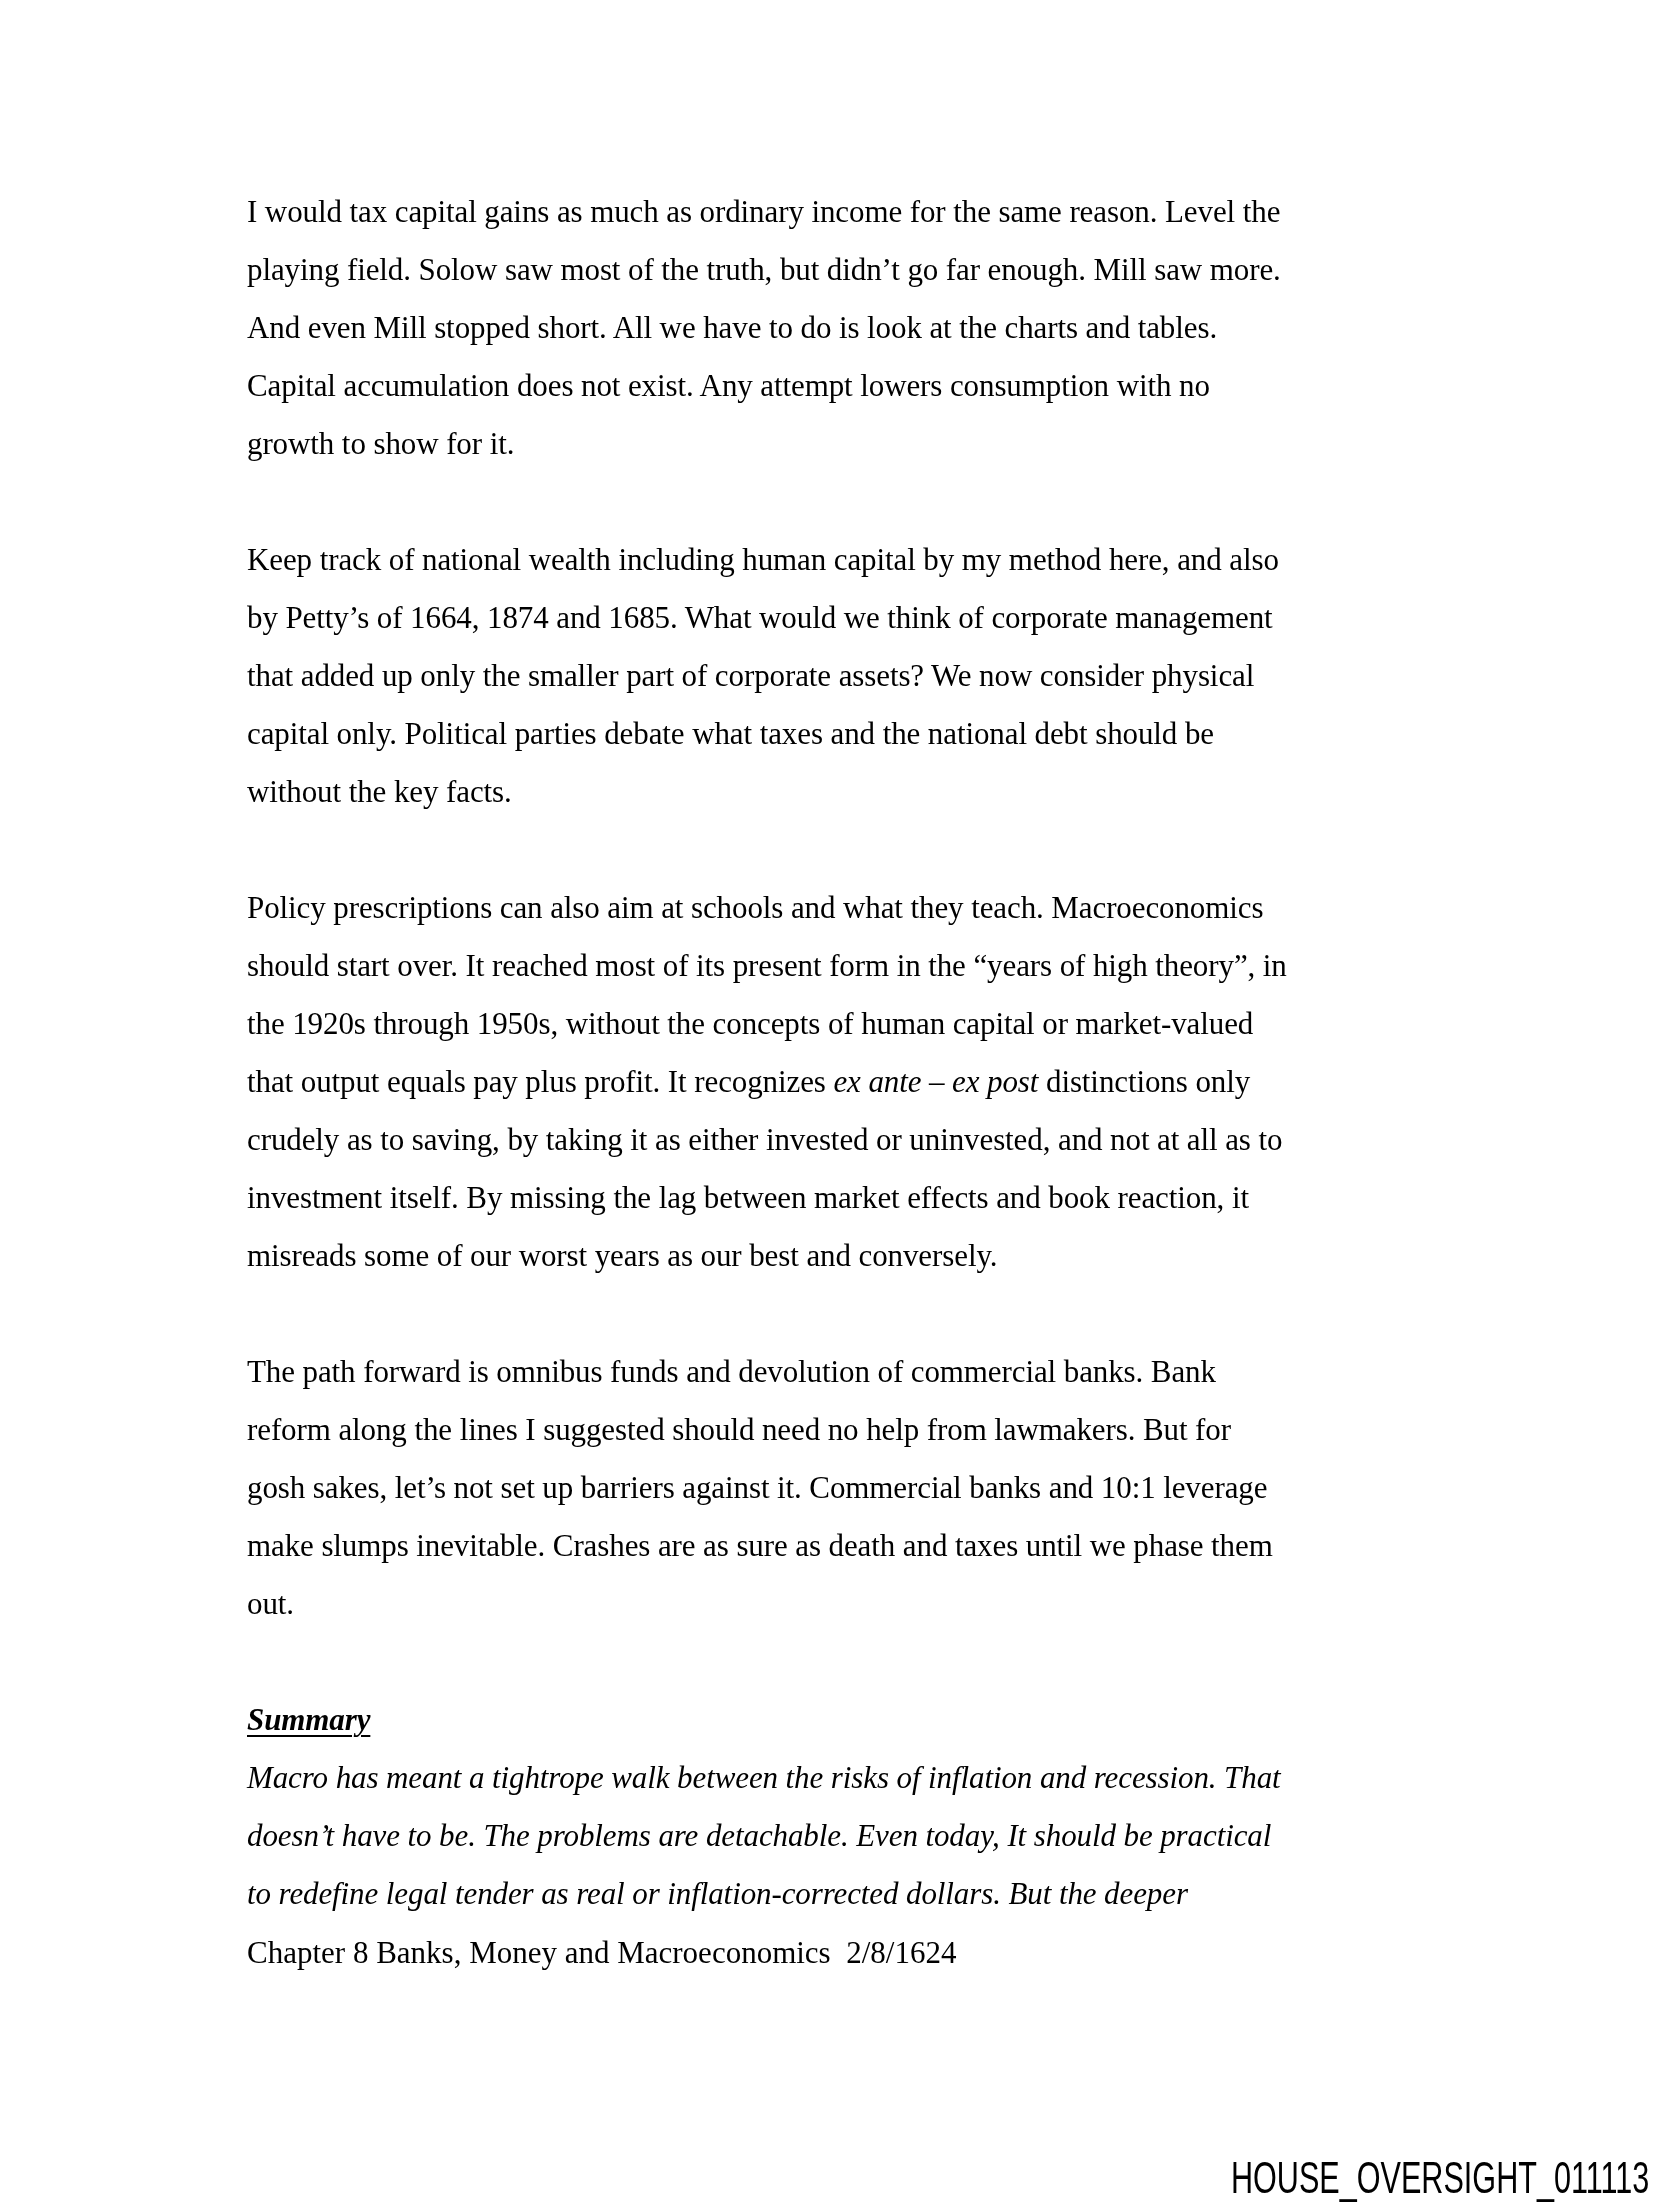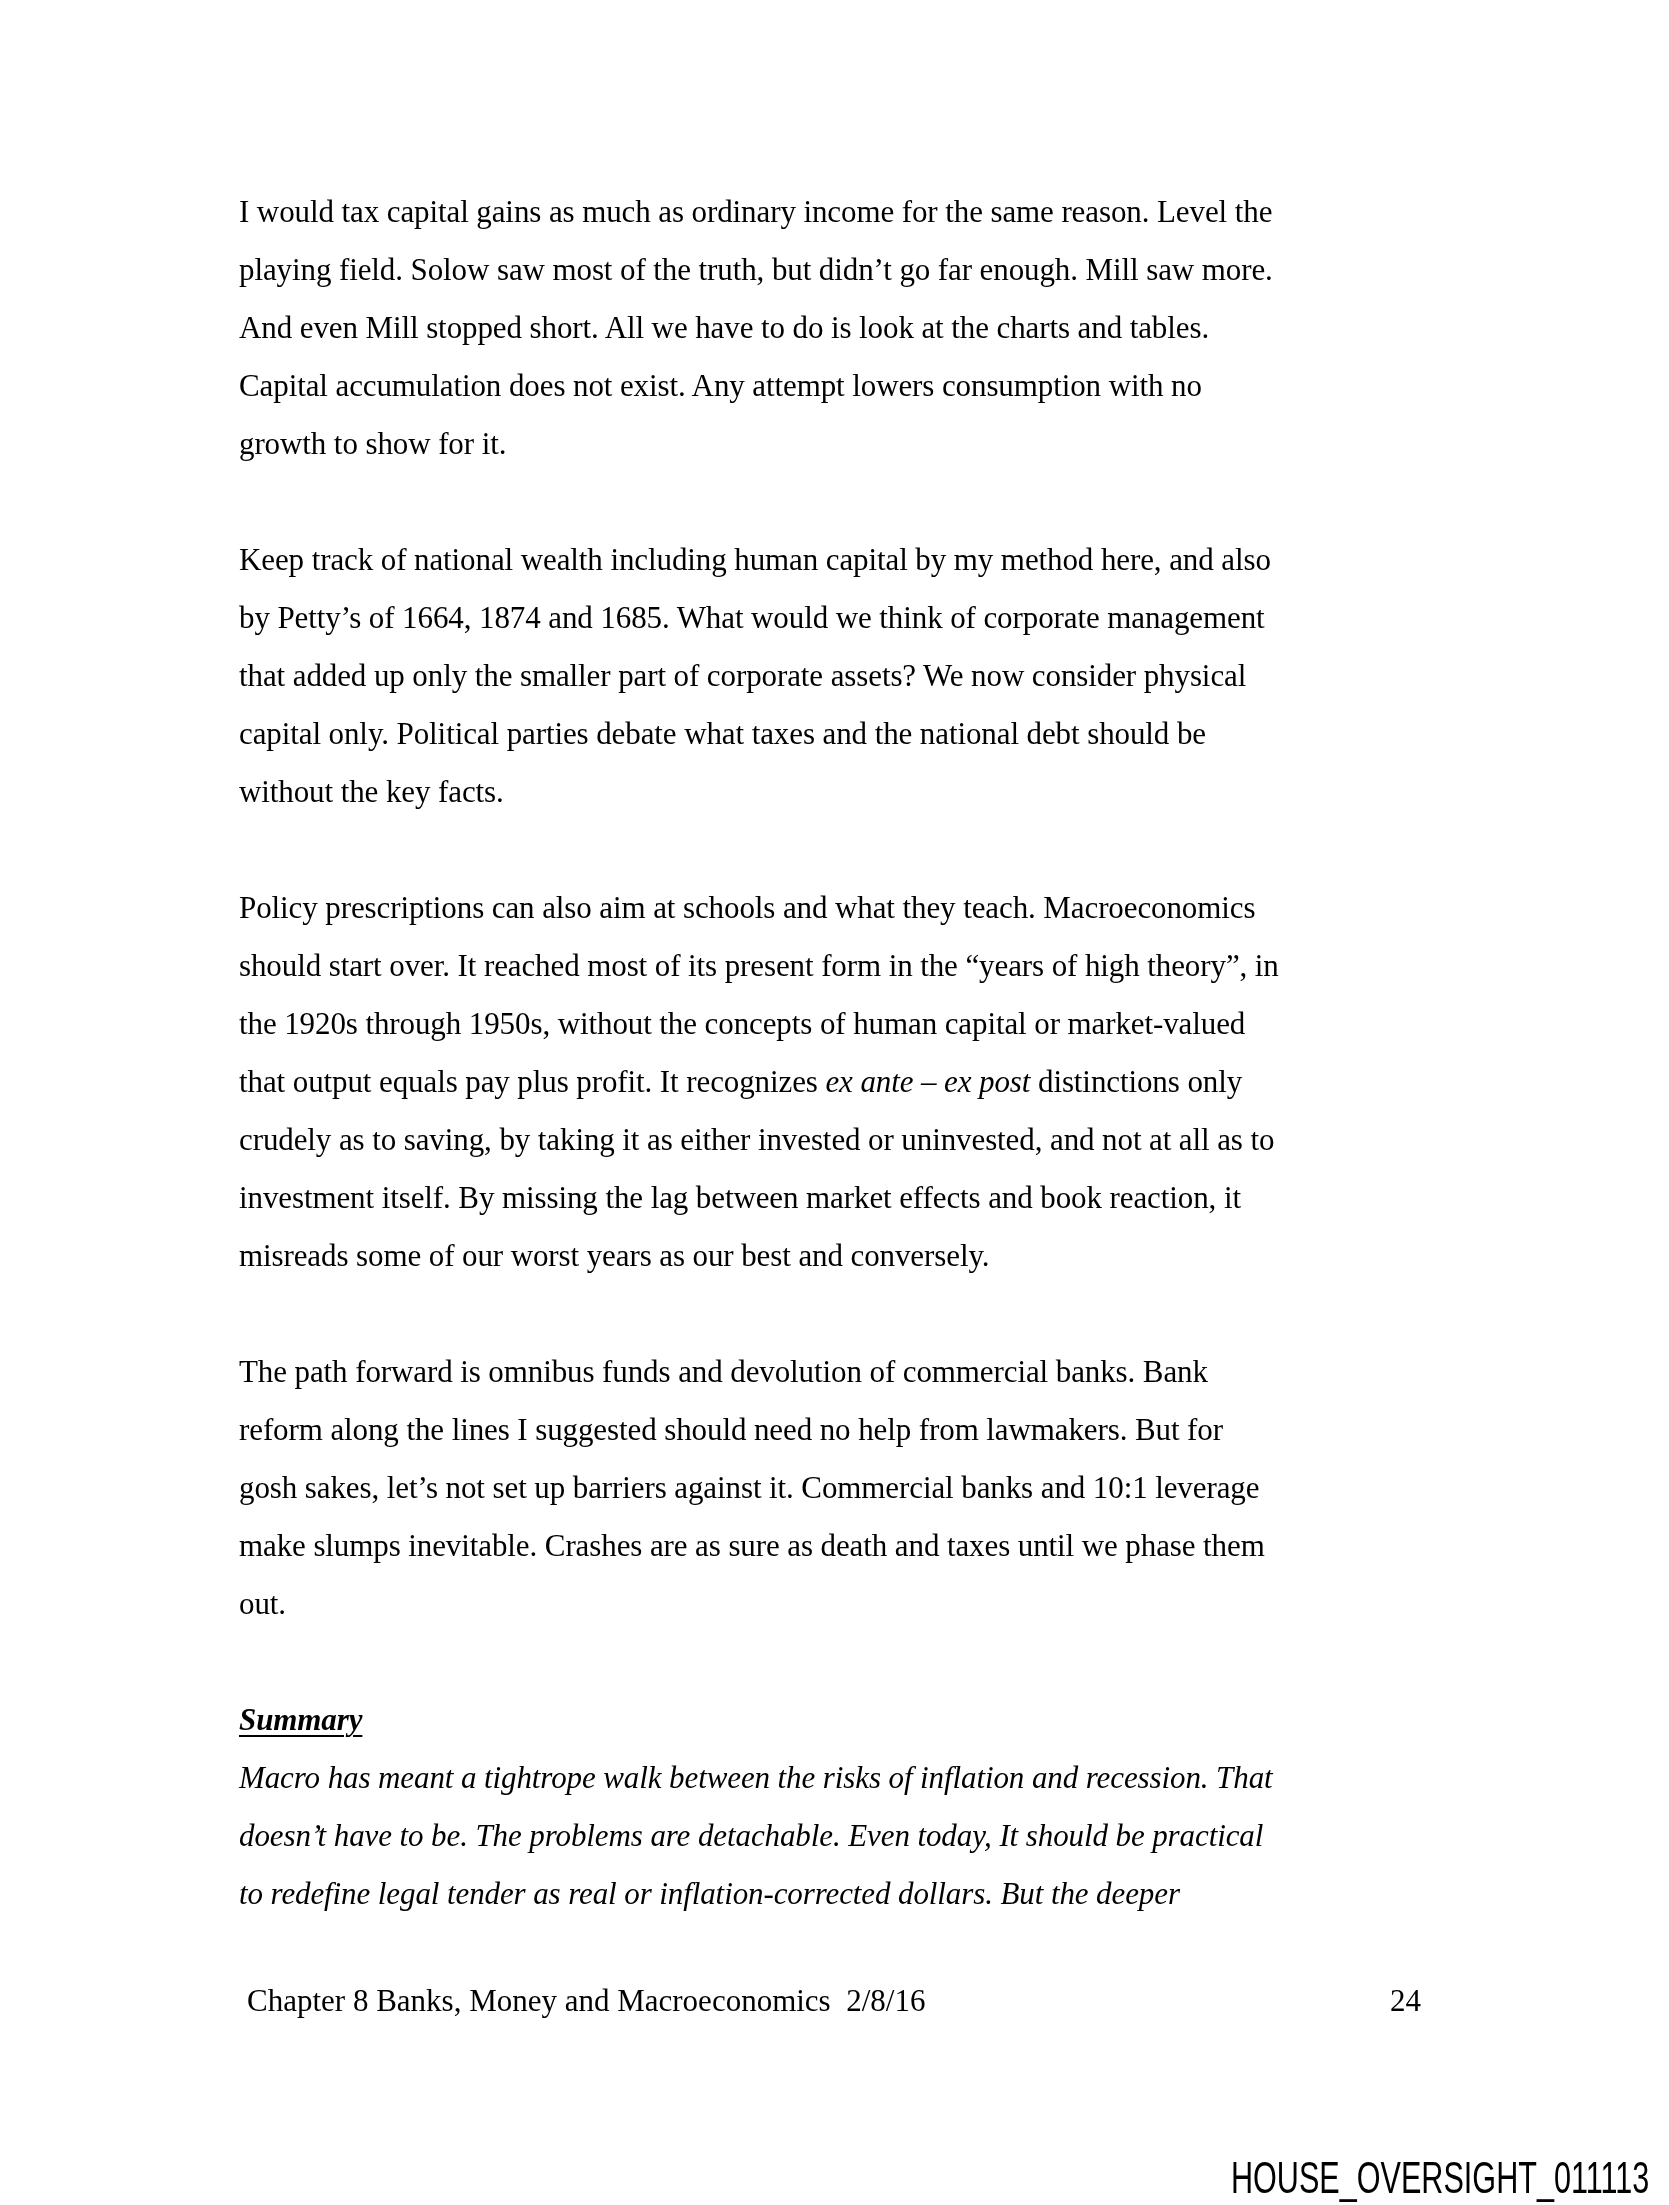--- a/index.html
+++ b/index.html
@@ -11,21 +11,21 @@
     position: relative;
     width: 1669px;
     height: 2205px;
     background: #ffffff;
     overflow: hidden;
     font-family: "Liberation Serif", serif;
     color: #000000;
   }
   .content {
     position: absolute;
-    left: 239px;
+    left: 247px;
     top: 183px;
     width: 1178px;
     font-size: 31px;
     line-height: 58px;
     letter-spacing: -0.1px;
   }
   .para {
     margin: 0 0 58px 0;
   }
   .para.no-gap {
@@ -40,24 +40,23 @@
     text-decoration: underline;
     text-decoration-thickness: 2px;
     text-underline-offset: 5.2px;
   }
   em.italic-phrase {
     font-style: italic;
   }
   .footer {
     position: absolute;
     left: 247px;
-    top: 1984px;
+    top: 1936px;
     width: 1174px;
     display: flex;
-    justify-content: space-between;
     font-size: 31px;
     line-height: 33px;
     white-space: pre;
   }
   .bates-stamp {
     position: absolute;
     right: 19.6px;
     bottom: 5.2px;
     font-family: "Liberation Sans", sans-serif;
     font-size: 45px;

